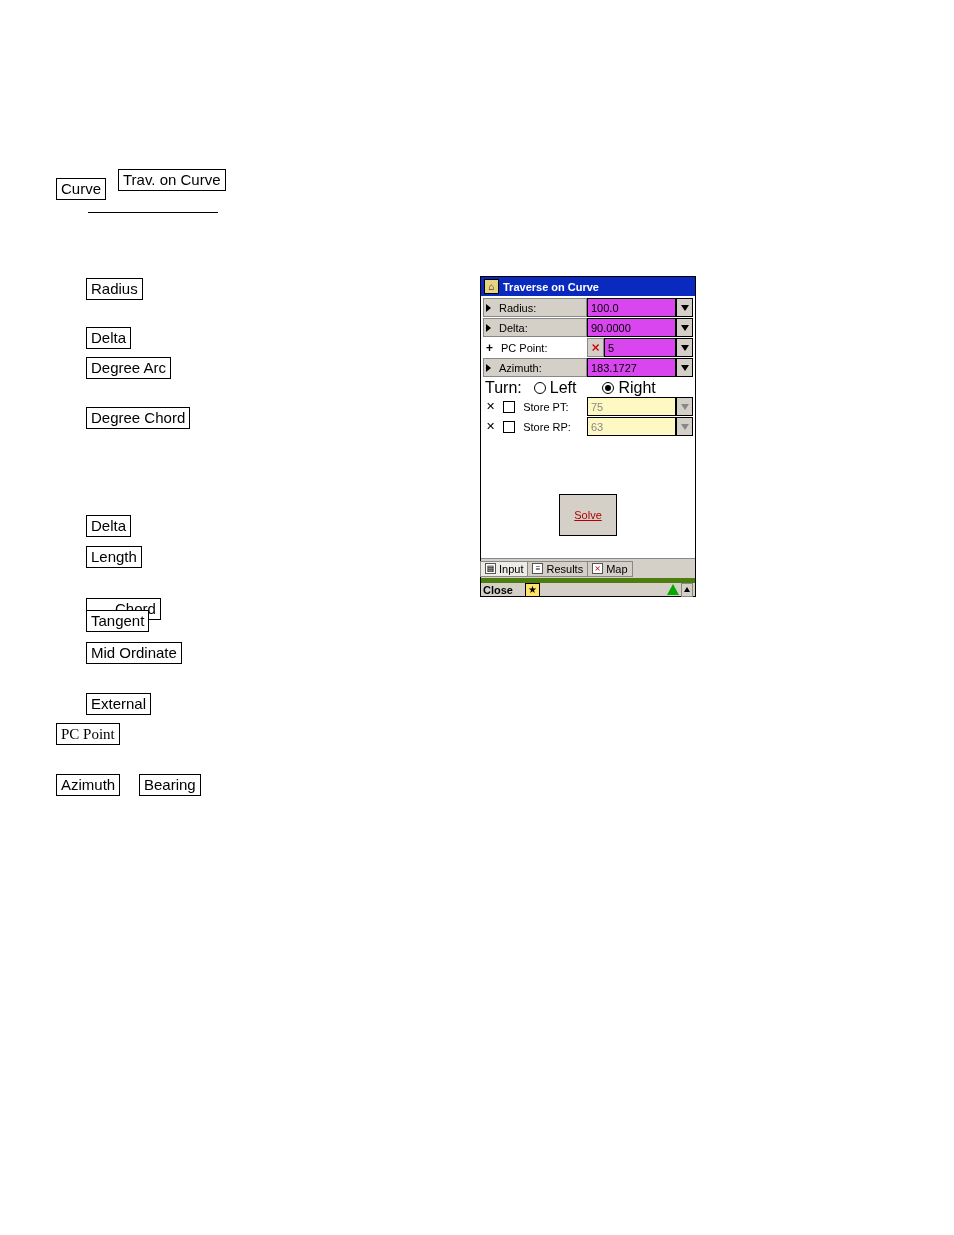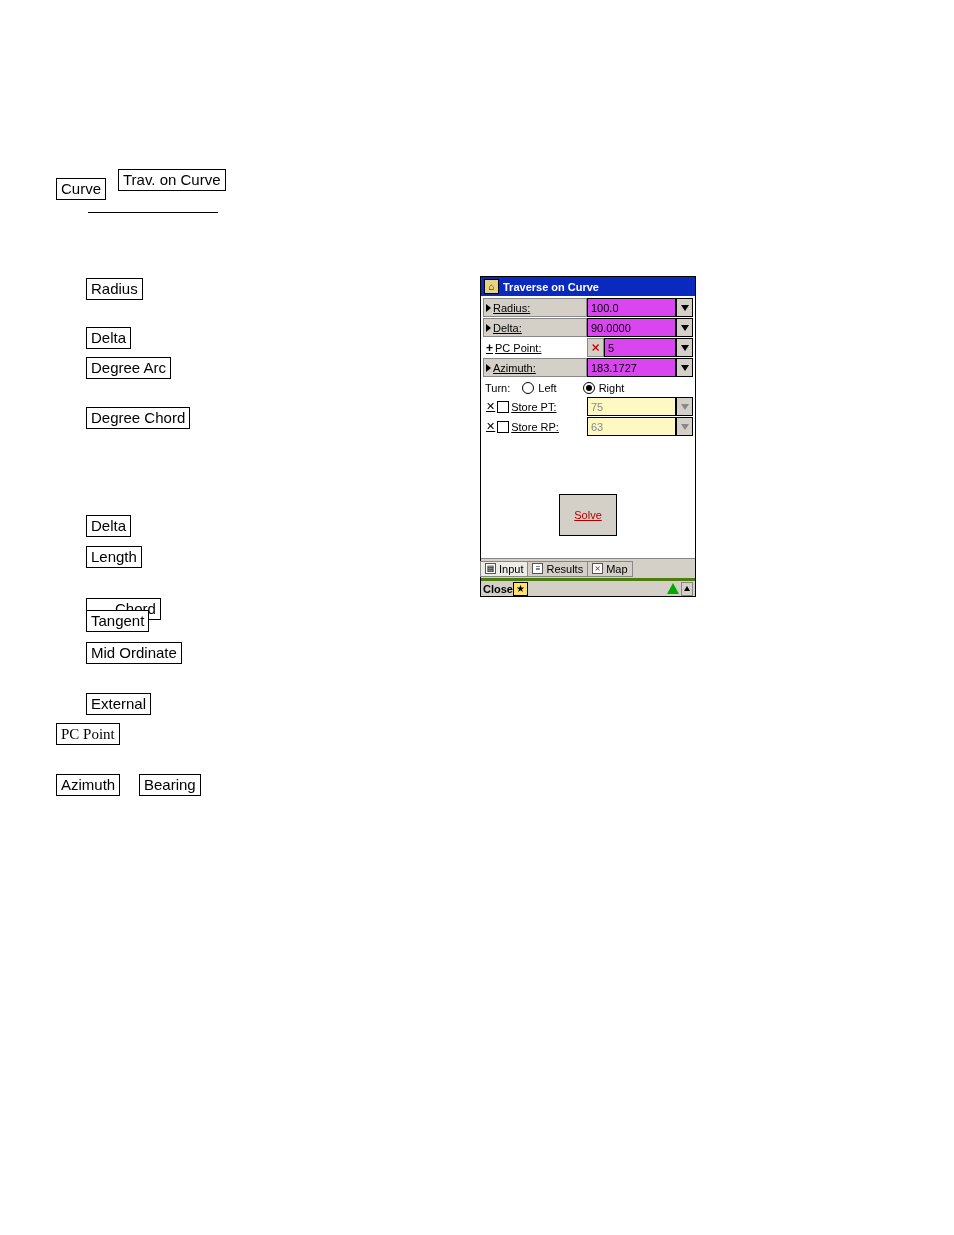--- a/index.html
+++ b/index.html
@@ -64,22 +64,21 @@
     margin-bottom: 1px;
   }
   .lcell {
     width: 104px;
     border: 1px solid #888;
     background: #d4d0c8;
     display: flex;
     align-items: center;
     padding: 0 2px;
     font-size: 11px;
-    gap: 2px;
-    text-decoration: underline;
+    gap: 8px;
   }
   .lcell.plain { background:#fff; border-color: transparent; }
   .tri {
     width: 0; height: 0;
     border-top: 4px solid transparent;
     border-bottom: 4px solid transparent;
     border-left: 5px solid #000;
     display:inline-block;
   }
   .plus { font-weight:bold; font-size:12px; }
@@ -110,21 +109,21 @@
   .ddtri {
     width:0;height:0;
     border-left:4px solid transparent;
     border-right:4px solid transparent;
     border-top:6px solid #000;
   }
   .ddtri.disabled { border-top-color:#888; }
   .turnrow {
     display:flex; align-items:center;
     height: 19px;
-    font-size:11px;
+    font-size:16px;
     padding: 0 2px;
     gap: 4px;
   }
   .radio {
     width:12px;height:12px;border:1px solid #000;border-radius:50%;
     display:inline-flex;align-items:center;justify-content:center;
   }
   .radio .dot { width:6px;height:6px;background:#000;border-radius:50%; }
   .chk {
     width:12px;height:12px;border:1px solid #000;background:#fff;
@@ -156,27 +155,27 @@
     background:#d4d0c8;
     padding: 1px 4px;
     display:flex;align-items:center;gap:3px;
     margin-left:-1px;
   }
   .tab.active { background:#eeece6; }
   .tabicon { width:11px;height:11px;border:1px solid #555;background:#fff;display:inline-flex;align-items:center;justify-content:center;font-size:8px; }
   .tabicon.red { color:#c00; }
   .statusbar {
     background:#d4d0c8;
-    border-top:3px solid #4d7c0f;
+    border-top:5px solid #4d7c0f;
     display:flex;
     align-items:center;
     height:18px;
     font-size:11px;
     padding: 0 2px;
-    gap:0;
+    gap:12px;
   }
   .closebtn { font-weight:bold; }
   .yellowbtn {
     width:15px;height:14px;border:1px solid #000;background:#ffe46b;
     display:inline-flex;align-items:center;justify-content:center;font-size:10px;
   }
   .status-right { margin-left:auto; display:flex; align-items:center; gap:2px; }
   .warn {
     width:0;height:0;
     border-left:6px solid transparent;

